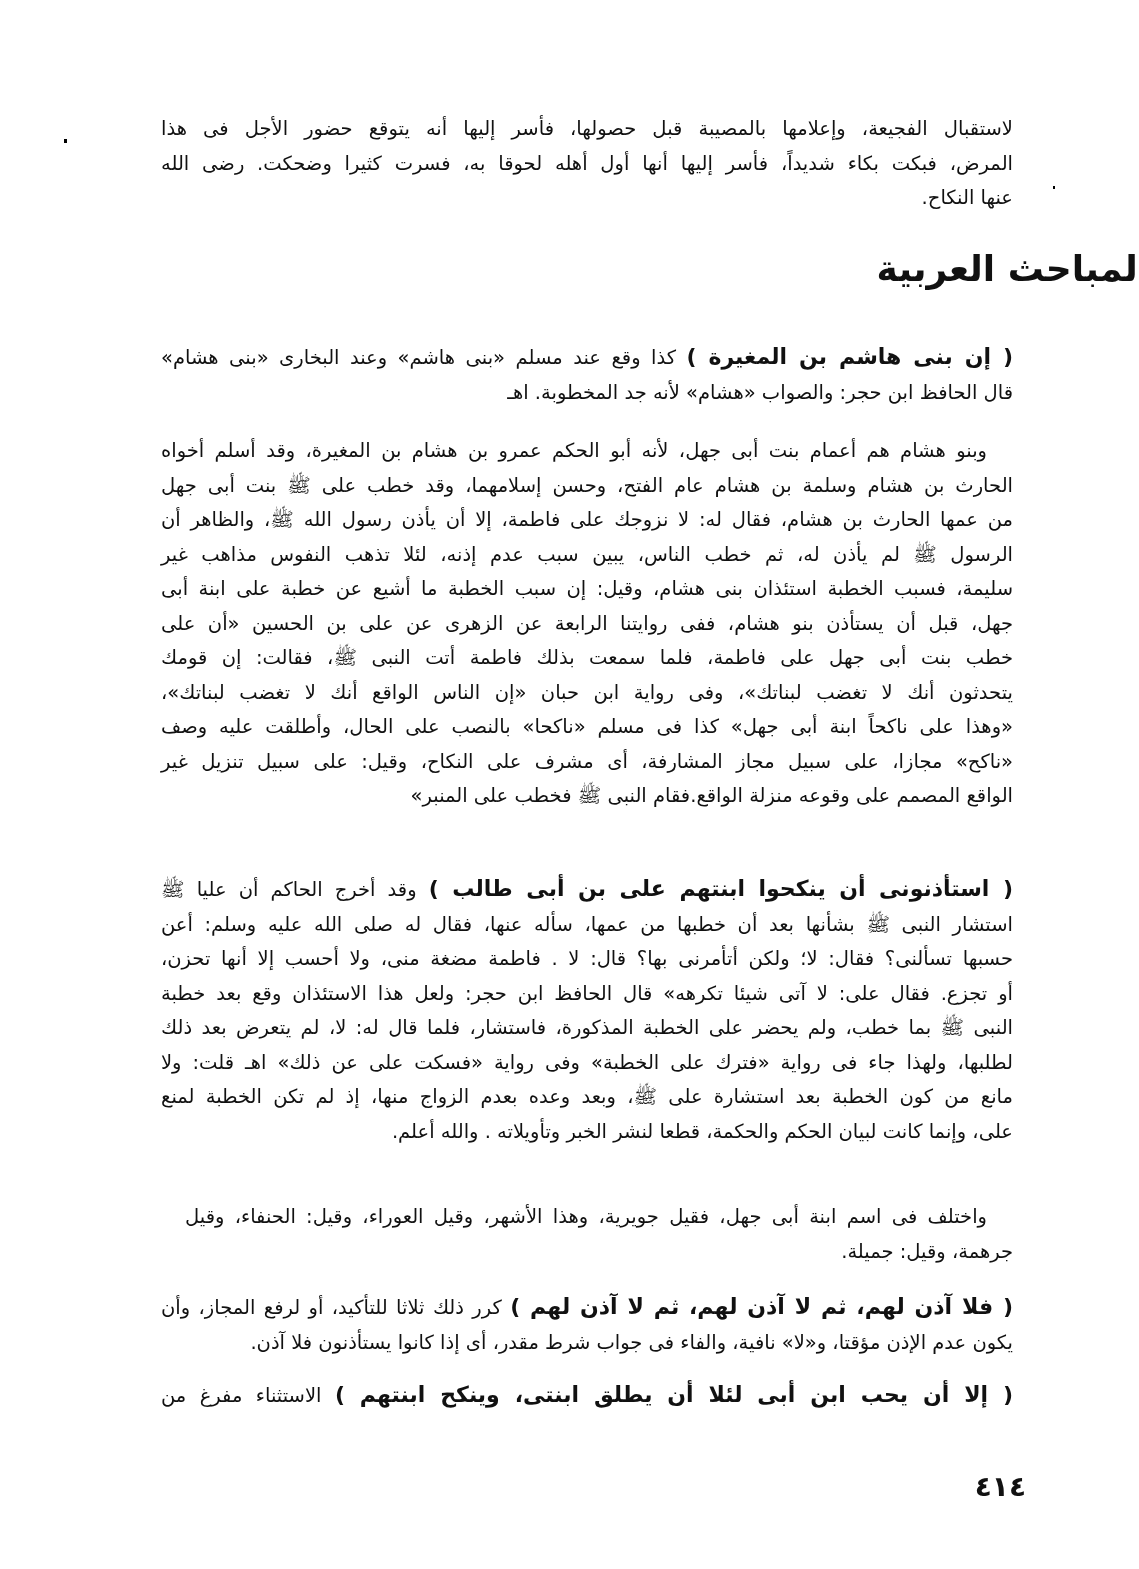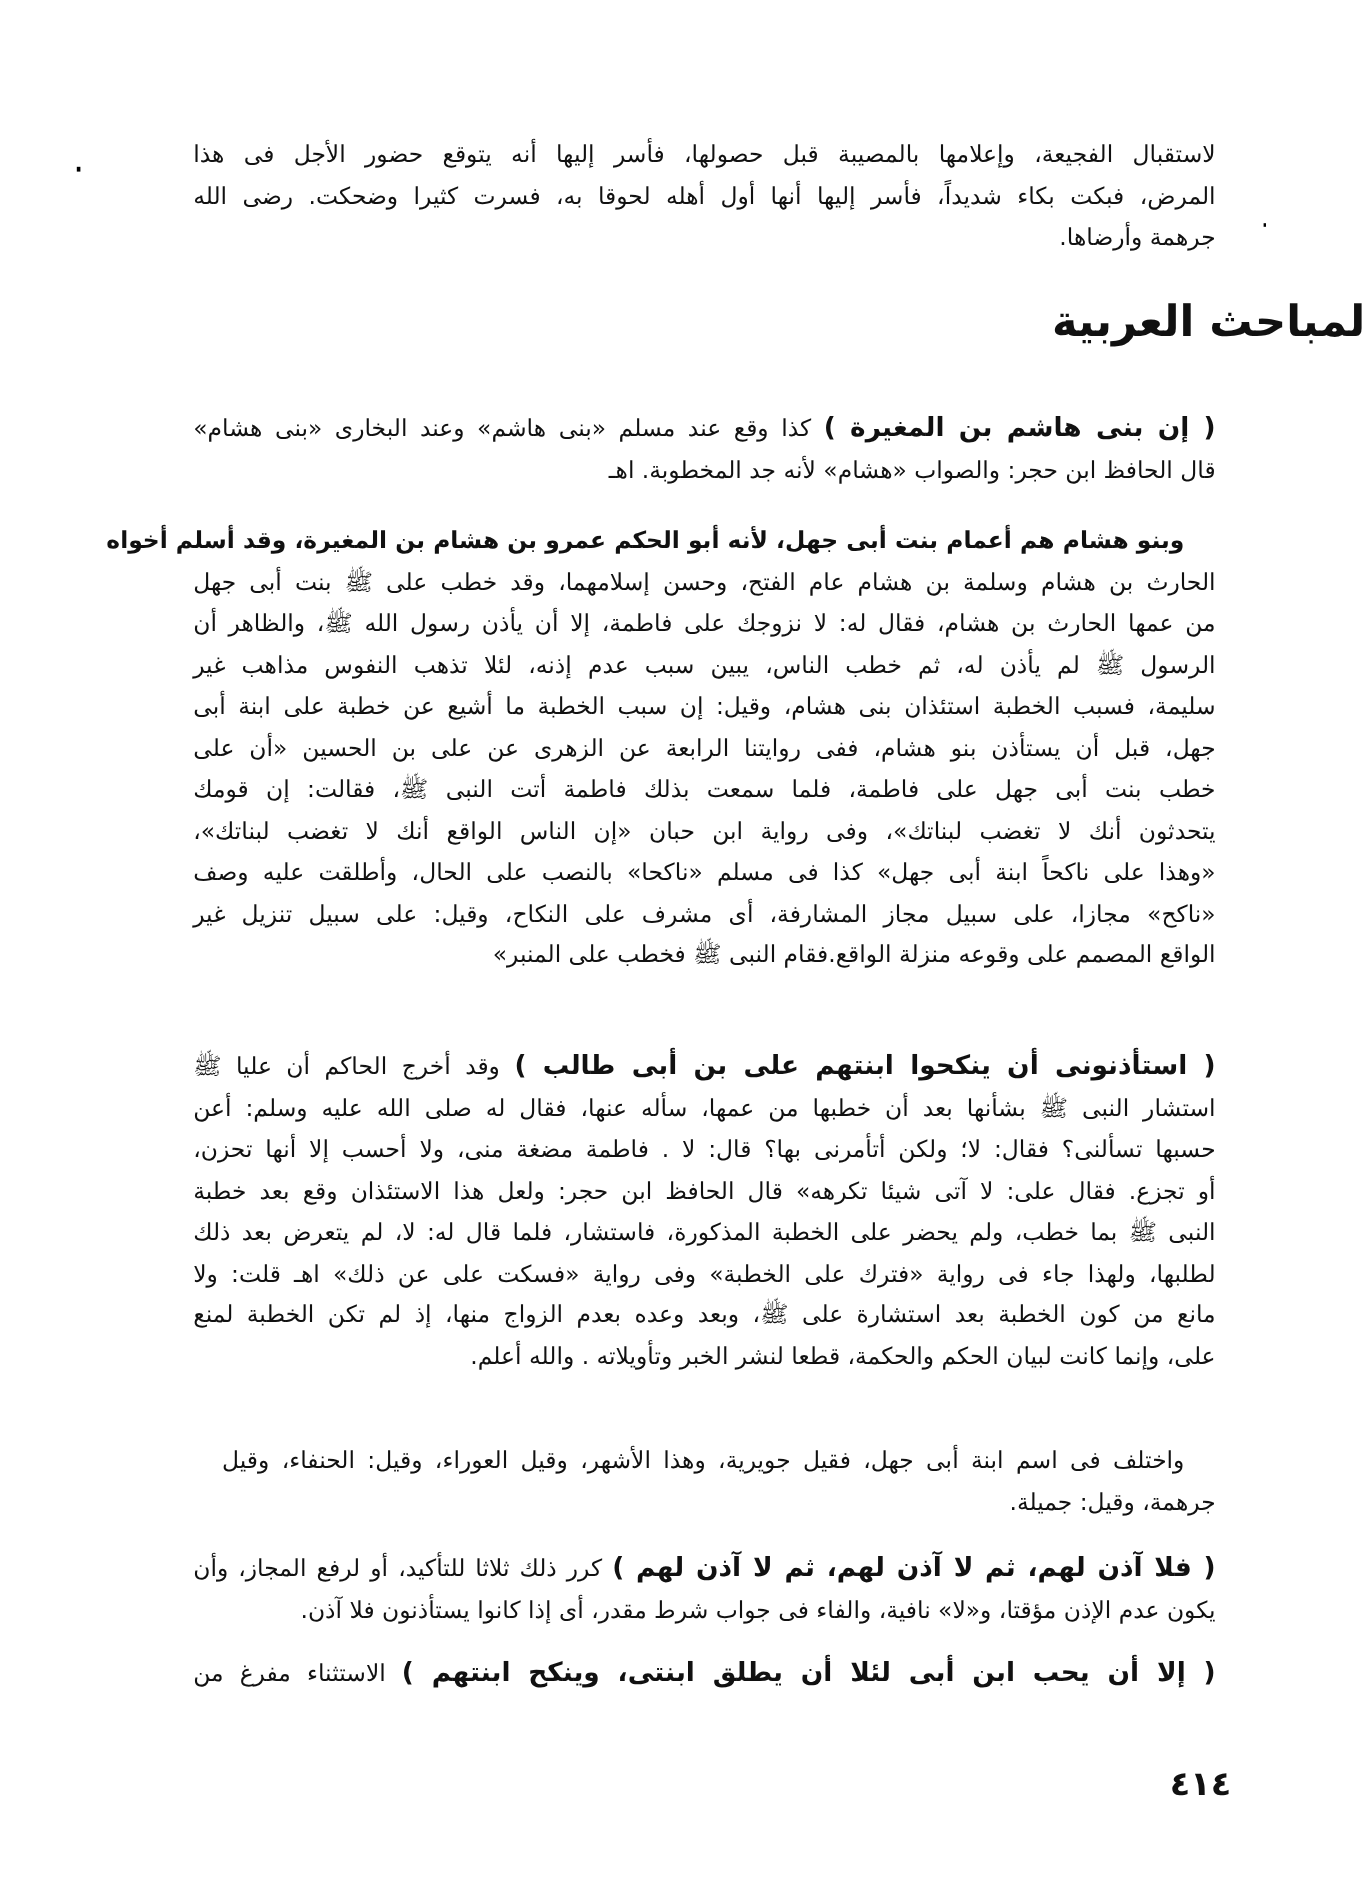--- a/index.html
+++ b/index.html
@@ -31,32 +31,32 @@
 <body>
 
 <div class="page">
 
   <span class="speck" style="left:53px;top:139px;width:3px;height:4px;"></span>
   <span class="speck" style="left:1042px;top:186px;width:2px;height:3px;"></span>
 
   <div class="block" style="top:112px;">
     <span class="line">لاستقبال الفجيعة، وإعلامها بالمصيبة قبل حصولها، فأسر إليها أنه يتوقع حضور الأجل فى هذا</span>
     <span class="line">المرض، فبكت بكاء شديداً، فأسر إليها أنها أول أهله لحوقا به، فسرت كثيرا وضحكت. رضى الله</span>
-    <span class="line last">جرهمة وأرضاها.</span>
+    <span class="line last">عنها النكاح.</span>
   </div>
 
   <div class="title">المباحث العربية</div>
 
   <div class="block" style="top:340px;">
     <span class="line"><span class="bold">( إن بنى هاشم بن المغيرة )</span> <span>كذا وقع عند مسلم «بنى هاشم» وعند البخارى «بنى هشام»</span></span>
     <span class="line last">قال الحافظ ابن حجر: والصواب «هشام» لأنه جد المخطوبة. اهـ</span>
   </div>
 
   <div class="block" style="top:434px;">
-    <span class="line" style="padding-right:26px;font-weight:bold;">وبنو هشام هم أعمام بنت أبى جهل، لأنه أبو الحكم عمرو بن هشام بن المغيرة، وقد أسلم أخواه</span>
+    <span class="line" style="padding-right:26px;">وبنو هشام هم أعمام بنت أبى جهل، لأنه أبو الحكم عمرو بن هشام بن المغيرة، وقد أسلم أخواه</span>
     <span class="line">الحارث بن هشام وسلمة بن هشام عام الفتح، وحسن إسلامهما، وقد خطب على ﷺ بنت أبى جهل</span>
     <span class="line">من عمها الحارث بن هشام، فقال له: لا نزوجك على فاطمة، إلا أن يأذن رسول الله ﷺ، والظاهر أن</span>
     <span class="line">الرسول ﷺ لم يأذن له، ثم خطب الناس، يبين سبب عدم إذنه، لئلا تذهب النفوس مذاهب غير</span>
     <span class="line">سليمة، فسبب الخطبة استئذان بنى هشام، وقيل: إن سبب الخطبة ما أشيع عن خطبة على ابنة أبى</span>
     <span class="line">جهل، قبل أن يستأذن بنو هشام، ففى روايتنا الرابعة عن الزهرى عن على بن الحسين «أن على</span>
     <span class="line">خطب بنت أبى جهل على فاطمة، فلما سمعت بذلك فاطمة أتت النبى ﷺ، فقالت: إن قومك</span>
     <span class="line">يتحدثون أنك لا تغضب لبناتك»، وفى رواية ابن حبان «إن الناس الواقع أنك لا تغضب لبناتك»،</span>
     <span class="line">«وهذا على ناكحاً ابنة أبى جهل» كذا فى مسلم «ناكحا» بالنصب على الحال، وأطلقت عليه وصف</span>
     <span class="line">«ناكح» مجازا، على سبيل مجاز المشارفة، أى مشرف على النكاح، وقيل: على سبيل تنزيل غير</span>
     <span class="line last">الواقع المصمم على وقوعه منزلة الواقع.فقام النبى ﷺ فخطب على المنبر»</span>

